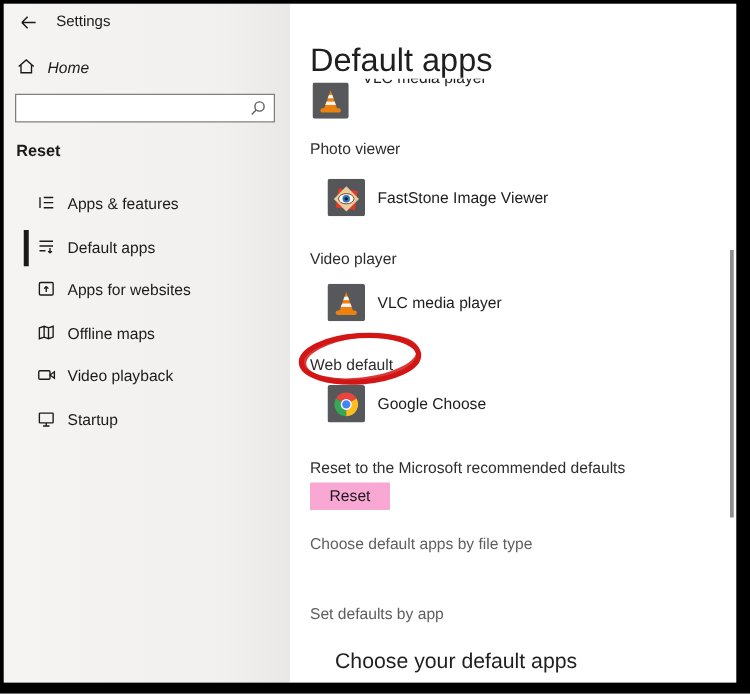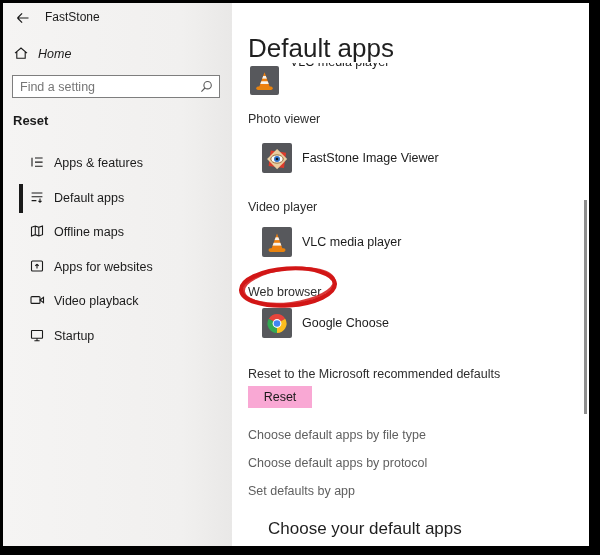--- a/index.html
+++ b/index.html
@@ -76,34 +76,33 @@
     <aside class="sidebar">
 
       <div class="titlebar-left">
         <div class="back-btn">
           <span>
             <svg width="16" height="16" viewBox="0 0 16 16" fill="none" stroke="#1a1a1a" stroke-width="1.2">
               <path d="M2.5 8 H13.5 M2.5 8 l4.6-4.6 M2.5 8 l4.6 4.6"></path>
             </svg>
           </span>
         </div>
-        <div class="app-title">FastStone</div>
+        <div class="app-title">Settings</div>
       </div>
 
       <div class="home-item">
         <span class="icon">
           <svg width="16" height="16" viewBox="0 0 16 16" fill="none" stroke="#1a1a1a" stroke-width="1.1">
             <path d="M2 8.2 L8 3 L14 8.2 M3.8 7V13.2H12.2V7"></path>
           </svg>
         </span>
         <span class="lbl">Home</span>
       </div>
 
       <div class="search-box">
-        <input type="text" placeholder="Find a setting" style="">
         <span class="mag">
           <svg width="16" height="16" viewBox="0 0 16 16" fill="none" stroke="#5a5a5a" stroke-width="1.1">
             <circle cx="9.6" cy="6.2" r="3.7"></circle>
             <line x1="6.9" y1="9" x2="3.4" y2="12.6"></line>
           </svg>
         </span>
       </div>
 
       <div class="apps-header">Reset</div>
 
@@ -126,35 +125,35 @@
               <path d="M2.6 4 H13.4 M2.6 7.8 H13.4 M2.6 11.6 H7.4 M11 9.4 v4 M11 13.4 l-1.5-1.5 M11 13.4 l1.5-1.5"></path>
             </svg>
           </span>
           <span class="lbl">Default apps</span>
         </div>
 
         <div class="nav-item">
 
           <span class="icon">
             <svg width="16" height="16" viewBox="0 0 16 16" fill="none" stroke="#1a1a1a" stroke-width="1.1">
-              <path d="M2.5 4.3 L6.3 3 L9.8 4.3 L13.5 3 V11.7 L9.8 13 L6.3 11.7 L2.5 13 Z M6.3 3 V11.7 M9.8 4.3 V13"></path>
-            </svg>
-          </span>
-          <span class="lbl">Offline maps</span>
-        </div>
-
-        <div class="nav-item">
-
-          <span class="icon">
-            <svg width="16" height="16" viewBox="0 0 16 16" fill="none" stroke="#1a1a1a" stroke-width="1.1">
               <rect x="2.5" y="3" width="11" height="10" rx="1"></rect>
               <path d="M8 10.5 V6.2 M8 6.2 l-1.7 1.7 M8 6.2 l1.7 1.7"></path>
             </svg>
           </span>
           <span class="lbl">Apps for websites</span>
+        </div>
+
+        <div class="nav-item">
+
+          <span class="icon">
+            <svg width="16" height="16" viewBox="0 0 16 16" fill="none" stroke="#1a1a1a" stroke-width="1.1">
+              <path d="M2.5 4.3 L6.3 3 L9.8 4.3 L13.5 3 V11.7 L9.8 13 L6.3 11.7 L2.5 13 Z M6.3 3 V11.7 M9.8 4.3 V13"></path>
+            </svg>
+          </span>
+          <span class="lbl">Offline maps</span>
         </div>
 
         <div class="nav-item">
 
           <span class="icon">
             <svg width="16" height="16" viewBox="0 0 16 16" fill="none" stroke="#1a1a1a" stroke-width="1.1">
               <rect x="2" y="4.6" width="9" height="6.8" rx="1"></rect>
               <path d="M11 8 l3.5-2.6 v5.2 Z"></path>
             </svg>
           </span>
@@ -249,21 +248,21 @@
               </clipPath>
             <g clip-path="url(#coneB)">
               <rect x="7" y="10.3" width="16" height="2.8" fill="#f7f3ee"></rect>
               <rect x="7" y="15.8" width="16" height="2.8" fill="#f7f3ee"></rect>
             </g>
           </svg>
         </span>
         <span class="app-name">VLC media player</span>
       </div>
 
-      <div class="section-label" style="top:282px;">Web browser</div>
+      <div class="section-label" style="top:282px;">Web default</div>
       <span class="annotation-ellipse">
         <svg width="106" height="46" viewBox="0 0 106 46" fill="none">
           <ellipse cx="52" cy="23" rx="47" ry="18.5" stroke="#d21616" stroke-width="4.2" transform="rotate(-4 52 23)"></ellipse>
           <ellipse cx="53" cy="22" rx="45.5" ry="17.2" stroke="#d21616" stroke-width="2.4" opacity="0.85" transform="rotate(-7 53 22)"></ellipse>
         </svg>
       </span>
       <div class="app-row" style="top:305px;">
         <span class="app-icon">
           <svg width="30" height="30" viewBox="0 0 30 30">
             <rect width="30" height="30" rx="2" fill="#57585c"></rect>
@@ -274,21 +273,20 @@
             <circle cx="15" cy="15.5" r="3.3" fill="#4285f4"></circle>
           </svg>
         </span>
         <span class="app-name">Google Choose</span>
       </div>
 
       <div class="reset-label">Reset to the Microsoft recommended defaults</div>
       <button class="reset-button">Reset</button>
 
       <div class="adv-link" style="top:425px;">Choose default apps by file type</div>
-      <div class="adv-link" style="top:453px;">Choose default apps by protocol</div>
       <div class="adv-link" style="top:481px;">Set defaults by app</div>
 
       <h2 class="footer-heading">Choose your default apps</h2>
     </main>
 
     <div class="scroll-thumb"></div>
   </div>
 </div>
 
 </body></html>

